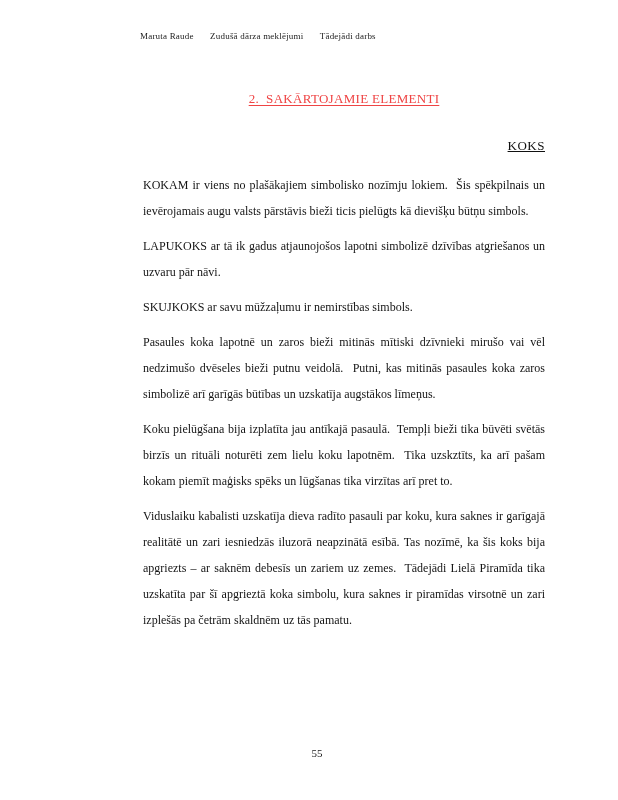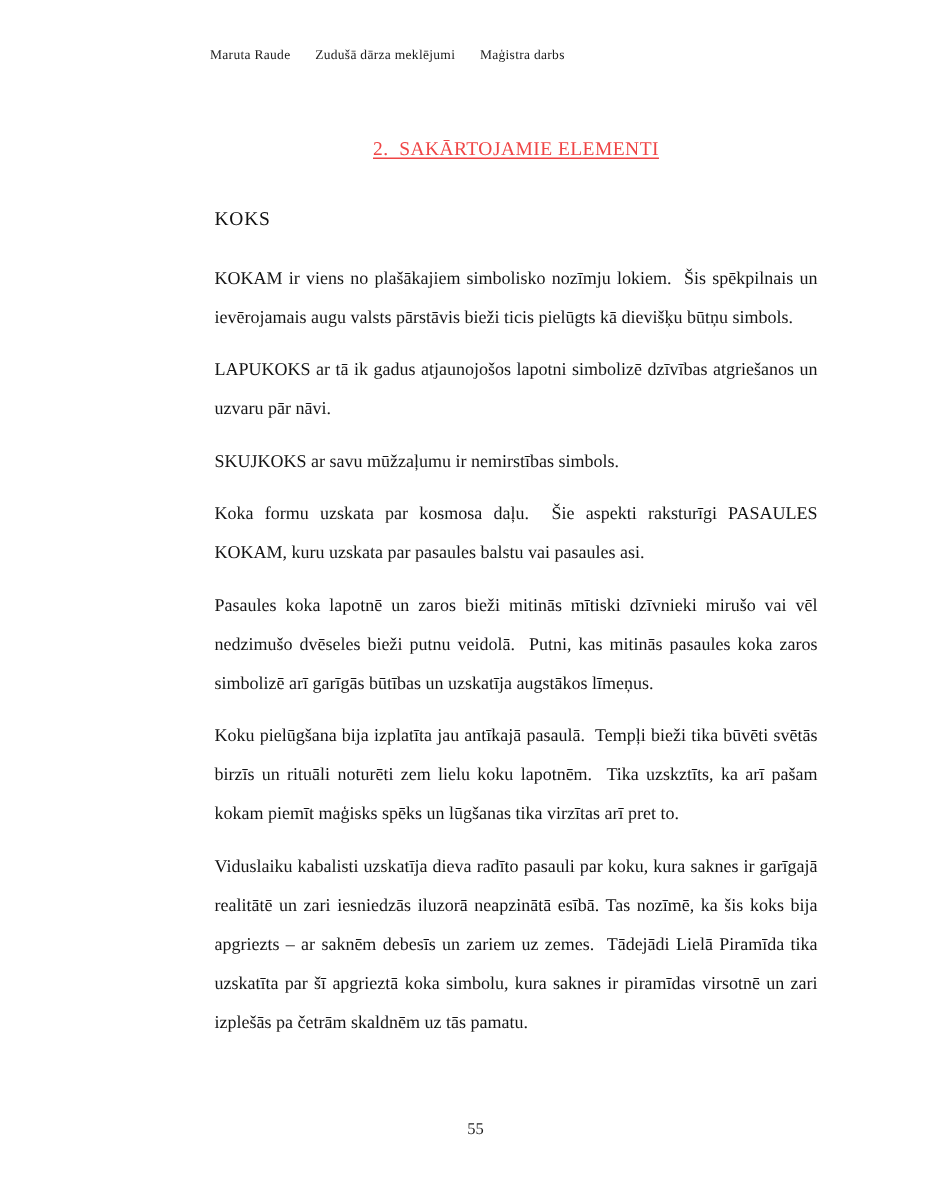--- a/index.html
+++ b/index.html
@@ -45,23 +45,24 @@
     text-decoration: underline;
     text-underline-offset: 2px;
     white-space: pre-wrap;
     letter-spacing: 0.3px;
     color: #ef4444;
   }
   .chapter-title {
     margin: 31px 0 0 0;
     font-size: 13px;
     font-weight: normal;
-    text-align: left;
+    text-align: right;
     letter-spacing: 0.5px;
     color: #111111;
+    text-decoration: underline;
   }
   .body-text {
     margin-top: 18px;
   }
   .body-text p {
     margin: 0 0 9px 0;
     font-size: 12px;
     line-height: 26px;
     text-align: justify;
     white-space: pre-wrap;
@@ -82,32 +83,31 @@
   }
 </style>
 </head>
 <body>
 
 <div class="page">
 
   <div class="running-header">
     <span>Maruta Raude</span>
     <span>Zudušā dārza meklējumi</span>
-    <span>Maģistra darbs</span>
+    <span>Tādejādi darbs</span>
   </div>
 
   <div class="content">
     <h1 class="section-title">2.  SAKĀRTOJAMIE ELEMENTI</h1>
     <h2 class="chapter-title">KOKS</h2>
 
     <div class="body-text">
       <p>KOKAM ir viens no plašākajiem simbolisko nozīmju lokiem.  Šis spēkpilnais un ievērojamais augu valsts pārstāvis bieži ticis pielūgts kā dievišķu būtņu simbols.</p>
       <p>LAPUKOKS ar tā ik gadus atjaunojošos lapotni simbolizē dzīvības atgriešanos un uzvaru pār nāvi.</p>
       <p>SKUJKOKS ar savu mūžzaļumu ir nemirstības simbols.</p>
-      <p>Koka formu uzskata par kosmosa daļu.  Šie aspekti raksturīgi PASAULES KOKAM, kuru uzskata par pasaules balstu vai pasaules asi.</p>
       <p>Pasaules koka lapotnē un zaros bieži mitinās mītiski dzīvnieki mirušo vai vēl nedzimušo dvēseles bieži putnu veidolā.  Putni, kas mitinās pasaules koka zaros simbolizē arī garīgās būtības un uzskatīja augstākos līmeņus.</p>
       <p>Koku pielūgšana bija izplatīta jau antīkajā pasaulā.  Tempļi bieži tika būvēti svētās birzīs un rituāli noturēti zem lielu koku lapotnēm.  Tika uzskztīts, ka arī pašam kokam piemīt maģisks spēks un lūgšanas tika virzītas arī pret to.</p>
       <p>Viduslaiku kabalisti uzskatīja dieva radīto pasauli par koku, kura saknes ir garīgajā realitātē un zari iesniedzās iluzorā neapzinātā esībā. Tas nozīmē, ka šis koks bija apgriezts – ar saknēm debesīs un zariem uz zemes.  Tādejādi Lielā Piramīda tika uzskatīta par šī apgrieztā koka simbolu, kura saknes ir piramīdas virsotnē un zari izplešās pa četrām skaldnēm uz tās pamatu.</p>
     </div>
   </div>
 
   <div class="page-number">55</div>
 
 </div>
 

